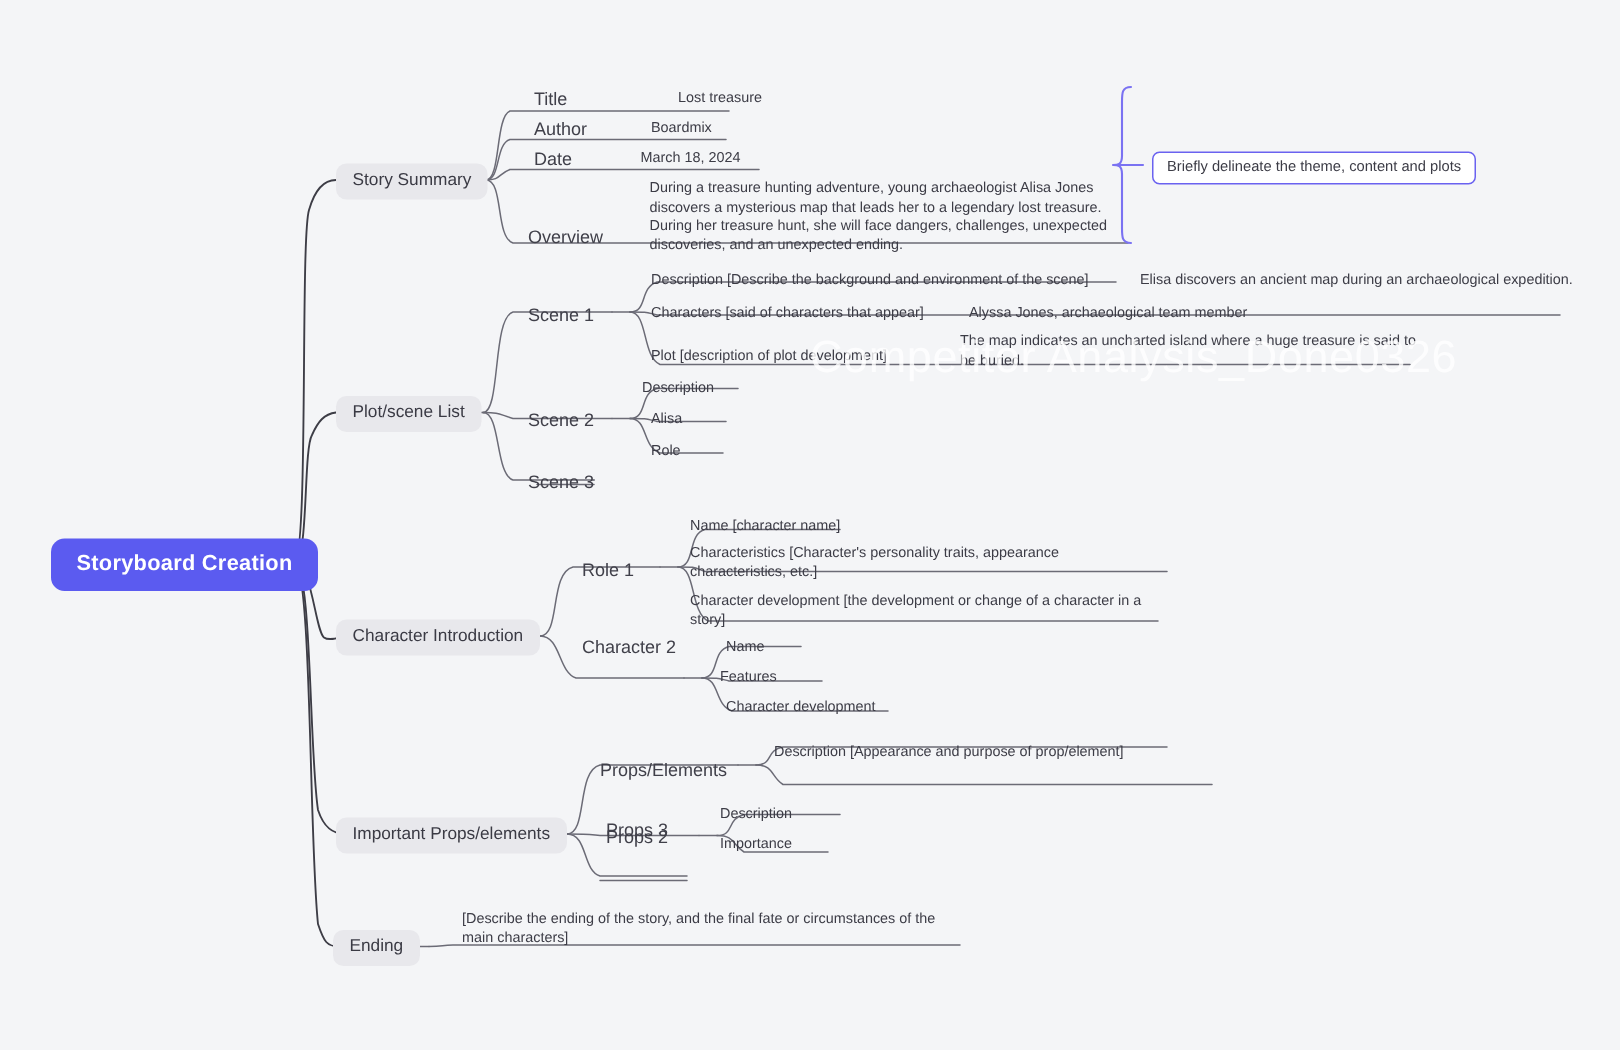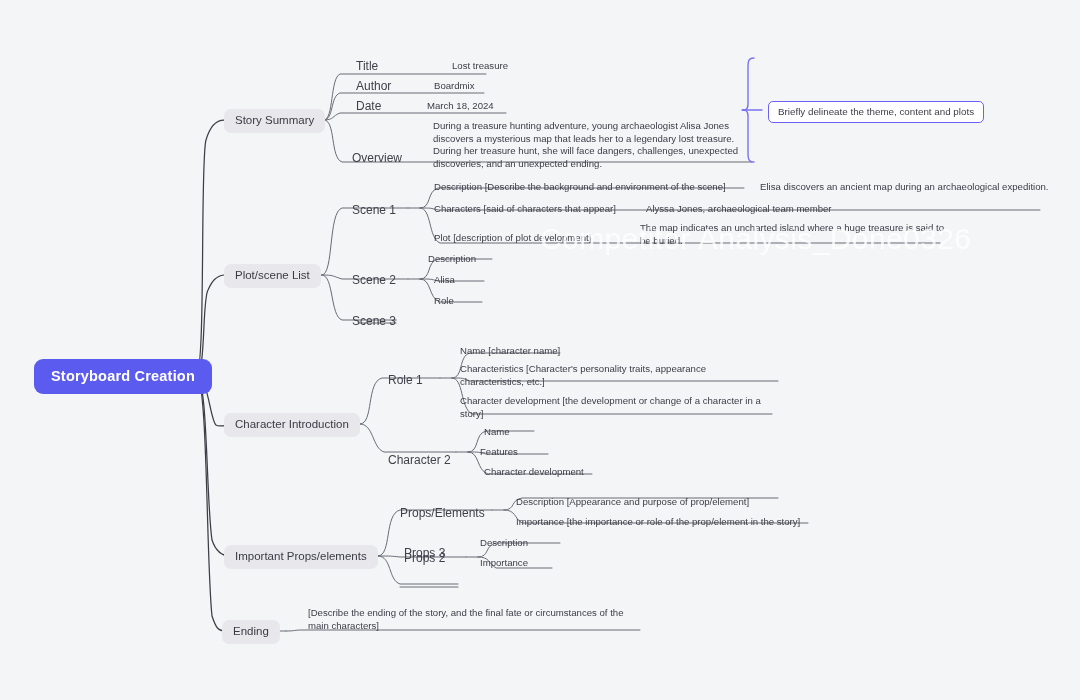--- a/index.html
+++ b/index.html
@@ -208,36 +208,35 @@
   <div class="node val" style="left:646px; top:203px; max-width:290px;">Alyssa Jones, archaeological team member</div>
 
   <div class="node lbl3" style="left:434px; top:232px; max-width:300px;">Plot [description of plot development]</div>
   <div class="node val" style="left:640px; top:222px; width:306px;">The map indicates an uncharted island where a huge treasure is said to be buried.</div>
 
   <div class="node lbl3" style="left:428px; top:253px;">Description</div>
   <div class="node lbl3" style="left:434px; top:274px;">Alisa</div>
   <div class="node lbl3" style="left:434px; top:295px;">Role</div>
 
   <div class="node lbl2" style="left:388px; top:373px;">Role 1</div>
-  <div class="node lbl2" style="left:388px; top:453px;text-align:right;">Character 2</div>
+  <div class="node lbl2" style="left:388px; top:424px;text-align:right;">Character 2</div>
 
   <div class="node lbl3" style="left:460px; top:345px; max-width:300px;">Name [character name]</div>
   <div class="node lbl3" style="left:460px; top:363px; width:312px;">Characteristics [Character's personality traits, appearance characteristics, etc.]</div>
   <div class="node lbl3" style="left:460px; top:395px; width:306px;">Character development [the development or change of a character in a story]</div>
 
   <div class="node lbl3" style="left:484px; top:426px;">Name</div>
   <div class="node lbl3" style="left:480px; top:446px;">Features</div>
   <div class="node lbl3" style="left:484px; top:466px;">Character development</div>
 
   <div class="node lbl2" style="left:400px; top:506px;">Props/Elements</div>
   <div class="node lbl2" style="left:404px; top:551px;">Props 2</div>
   <div class="node lbl2" style="left:404px; top:546px;">Props 3</div>
 
   <div class="node lbl3" style="left:516px; top:496px; max-width:300px;">Description [Appearance and purpose of prop/element]</div>
-  <div class="node lbl3" style="left:516px; top:516px; max-width:320px;">Importance [the importance or role of the prop/element in the story]</div>
 
   <div class="node lbl3" style="left:480px; top:537px;">Description</div>
   <div class="node lbl3" style="left:480px; top:557px;">Importance</div>
 
   <div class="node lbl3" style="left:308px; top:607px; width:322px;">[Describe the ending of the story, and the final fate or circumstances of the main characters]</div>
 
   <div id="watermark">Competitor Analysis_Done0326</div>
 
 </div>
 

